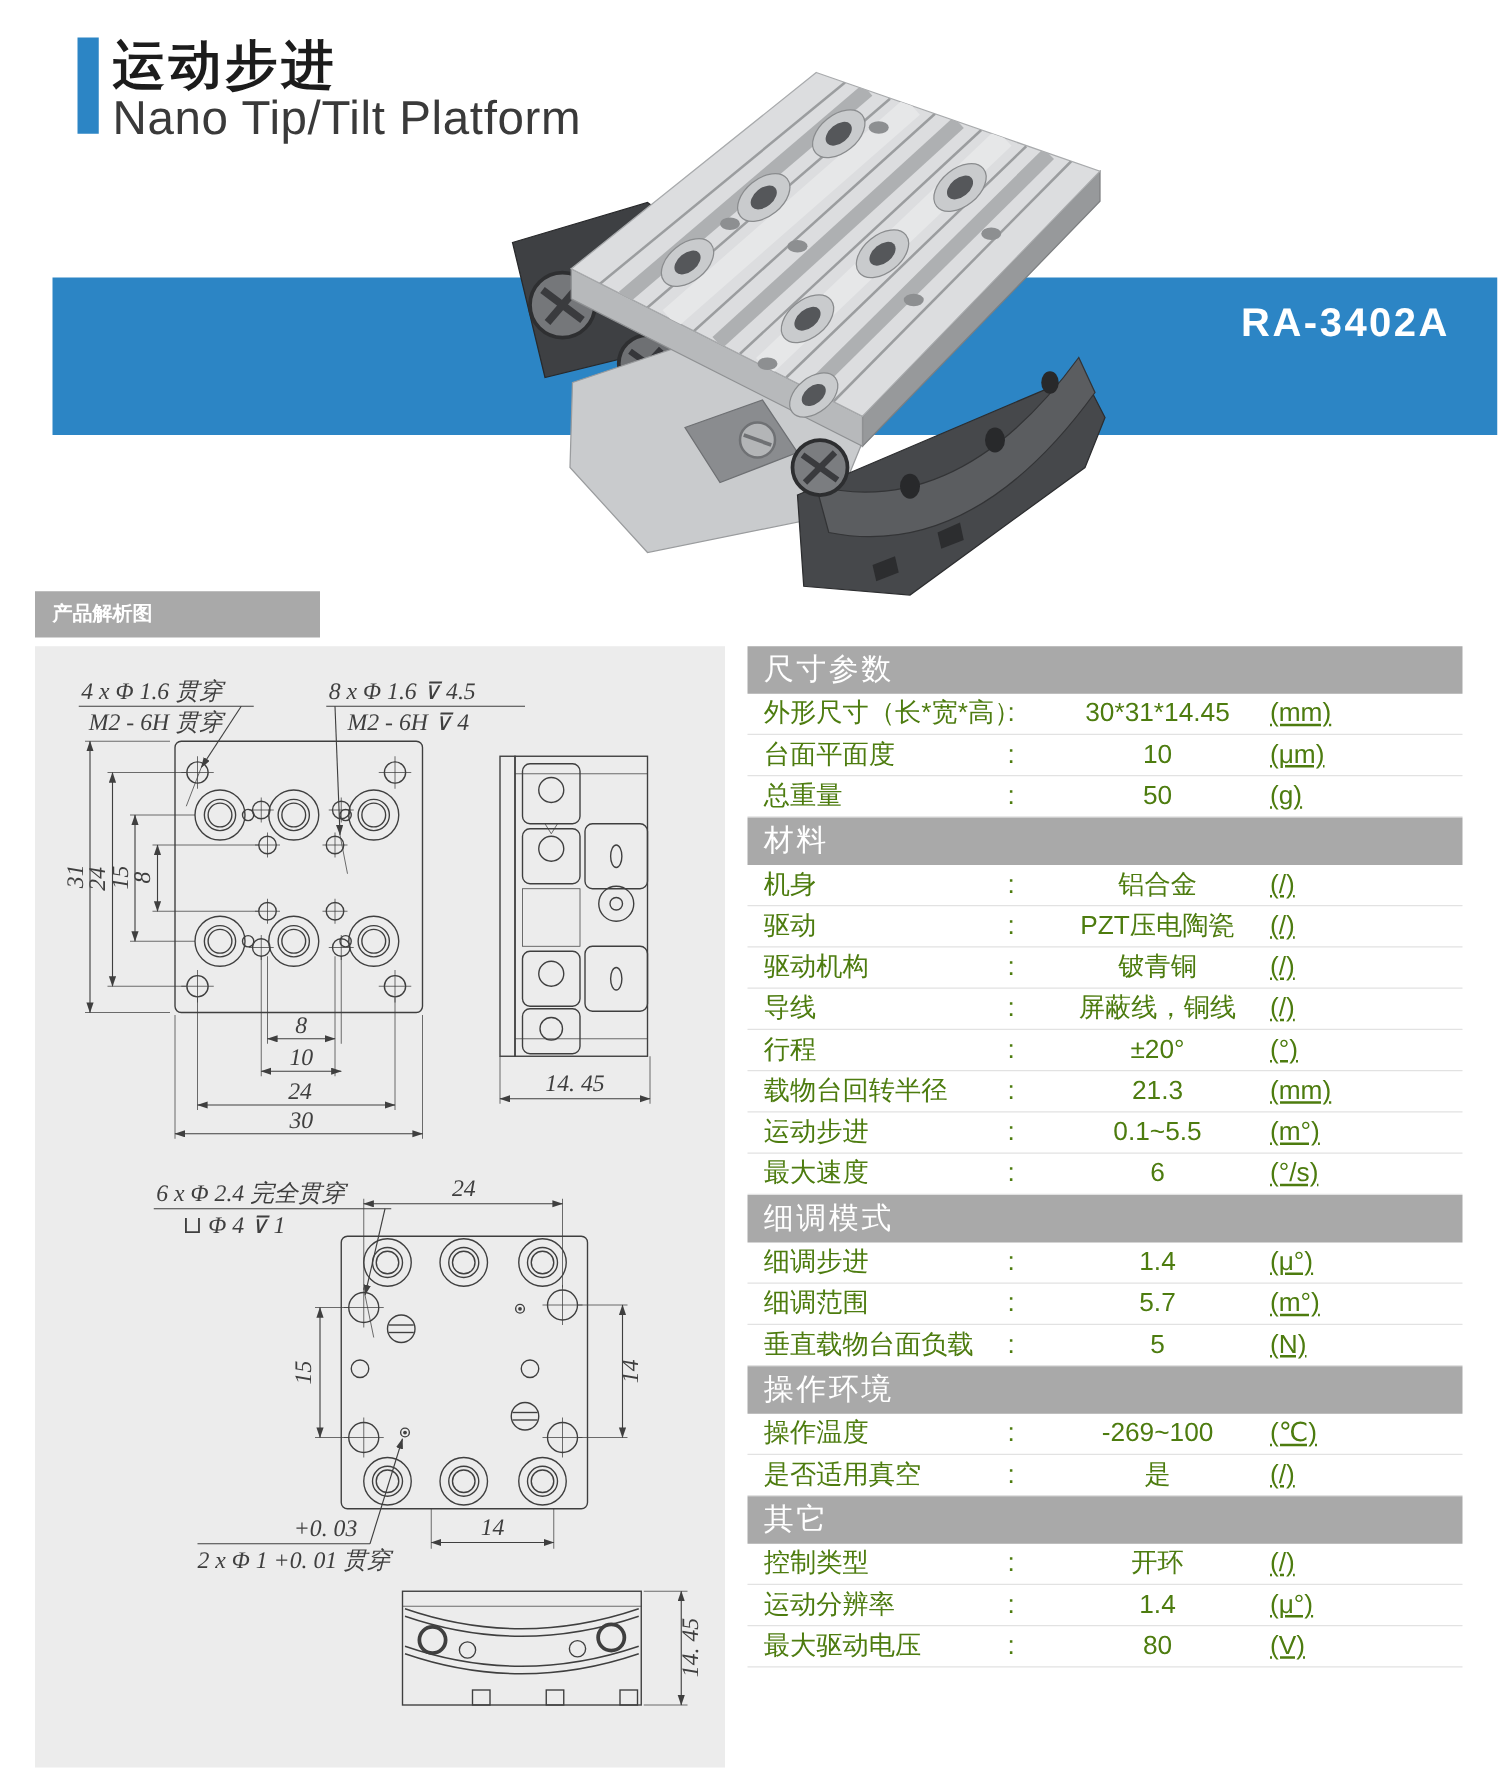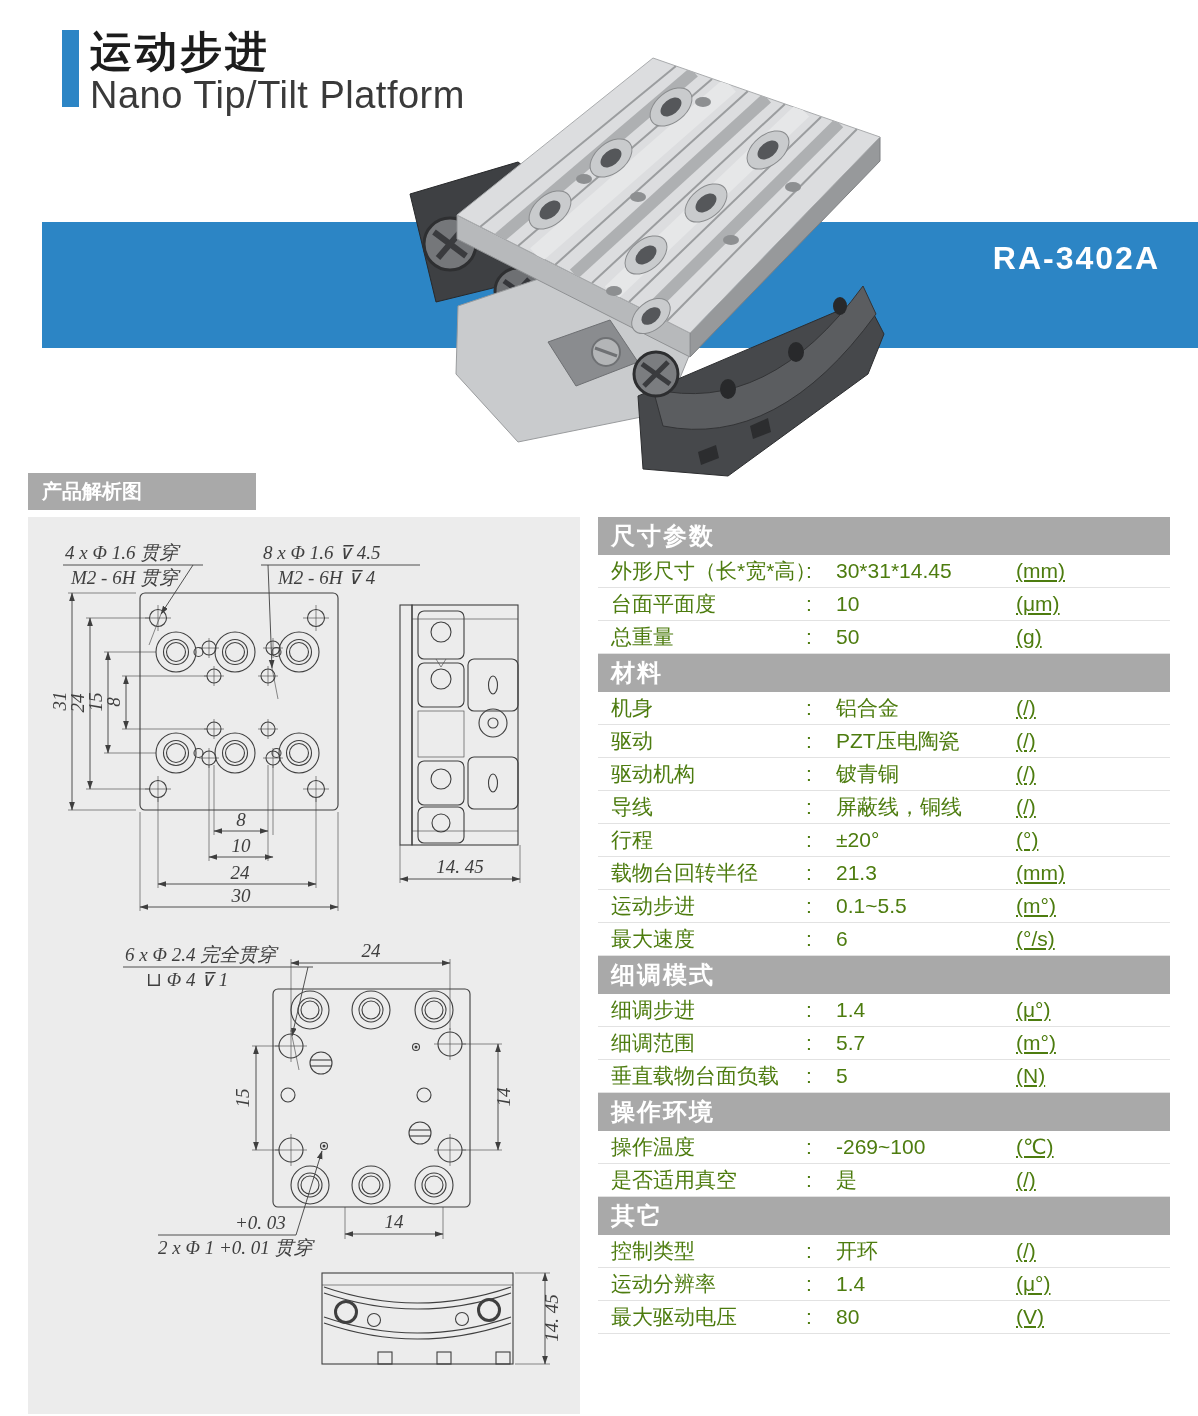--- a/index.html
+++ b/index.html
@@ -6,30 +6,30 @@
   body{width:1198px;height:1416px;position:relative;background:#ffffff;
        font-family:"Liberation Sans","DejaVu Sans",sans-serif;overflow:hidden;}
   .abs{position:absolute;}
   .title-accent{left:62px;top:30px;width:17px;height:77px;background:var(--blue,#2C85C5);}
   .page-title{left:90px;top:24px;font-size:42px;font-weight:bold;color:#1c1c1c;letter-spacing:3px;}
   .page-subtitle{left:90px;top:74px;font-size:38px;color:#3a3a3a;letter-spacing:.5px;}
   .banner{left:42px;top:222px;width:1156px;height:126px;background:var(--blue,#2C85C5);z-index:0;}
   .model{right:38px;top:240px;font-size:32px;font-weight:bold;color:#ffffff;letter-spacing:2px;z-index:2;}
   .photo{left:398px;top:44px;width:500px;height:436px;z-index:1;}
   .section-label{left:28px;top:473px;width:228px;height:37px;background:var(--gray,#A9A9A9);
-       color:#fff;font-size:20px;font-weight:bold;line-height:37px;padding-left:14px;box-sizing:border-box;}
+       color:#fff;font-size:16px;font-weight:bold;line-height:37px;padding-left:14px;box-sizing:border-box;}
   .drawing-panel{left:28px;top:517px;width:552px;height:897px;background:var(--panel,#ECECEC);}
   .spec-table{left:598px;top:517px;width:572px;}
-  .spec-header{height:38px;background:var(--gray,#A9A9A9);color:#ffffff;font-weight:bold;
+  .spec-header{height:38px;background:var(--gray,#A9A9A9);color:#ffffff;font-weight:normal;
        font-size:24px;line-height:38px;padding-left:13px;letter-spacing:2px;}
   .spec-row{display:flex;height:32px;line-height:32px;font-size:21px;color:#4d7c0f;
        border-bottom:1px solid #e2e2e2;padding-left:13px;}
   .c-label{width:195px;white-space:nowrap;}
   .c-colon{width:30px;}
-  .c-value{width:180px;white-space:nowrap;}
+  .c-value{width:180px;white-space:nowrap;text-align:center;}
   .c-unit{flex:1;white-space:nowrap;text-decoration:underline;}
   
   .ln{stroke:#3f3f3f;stroke-width:1.1;fill:none;}
   .lnt{stroke:#3f3f3f;stroke-width:.6;fill:none;}
   .dim{stroke:#3f3f3f;stroke-width:.9;fill:none;}
   .txt{font:italic 19px "Liberation Serif","DejaVu Serif",serif;fill:#3f3f3f;}
 </style>
 </head>
 <body>
 

